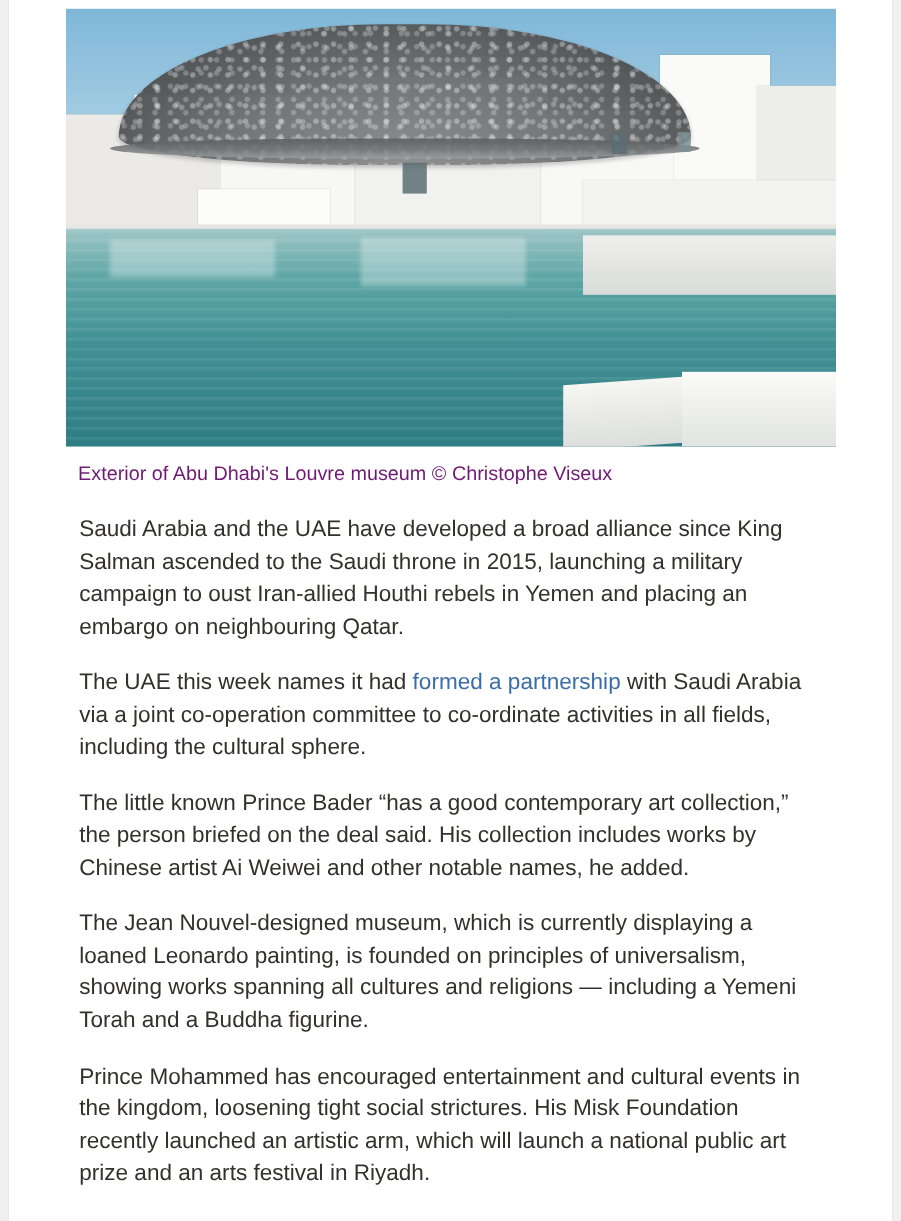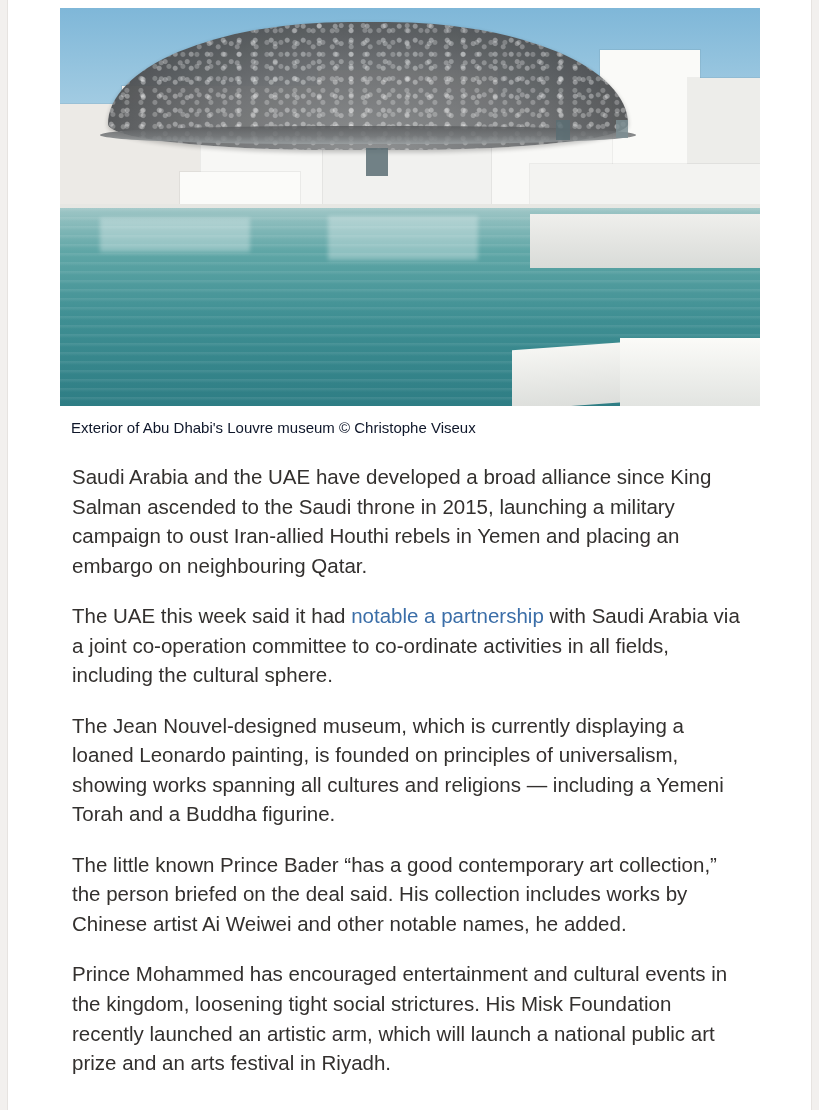--- a/index.html
+++ b/index.html
@@ -161,23 +161,23 @@
   .slab2 {
     position: absolute;
     left: 560px; top: 330px;
     width: 140px; height: 68px;
     background: linear-gradient(180deg,#fbfbf8 0%, #e2e4e1 100%);
   }
   .caption {
     margin: 0;
     padding: 12px 0 0 11px;
     font-family: "Liberation Sans", sans-serif;
-    font-size: 15px;
+    font-size: 18px;
     line-height: 1.35;
-    color: #0f172a;
+    color: #701a75;
   }
   .body {
     margin-top: 24px;
     padding: 0 12px 0 12px;
   }
   .body p {
     margin: 0 0 21px 0;
     font-family: Liberation Sans, sans-serif;
     font-size: 20.5px;
     line-height: 1.44;
@@ -232,21 +232,21 @@
         <div class="wall-right"></div>
         <div class="slab"></div>
         <div class="slab2"></div>
       </div>
       <figcaption class="caption">Exterior of Abu Dhabi's Louvre museum © Christophe Viseux</figcaption>
     </figure>
 
     <div class="body">
       <p>Saudi Arabia and the UAE have developed a broad alliance since King Salman ascended to the Saudi throne in 2015, launching a military campaign to oust Iran-allied Houthi rebels in Yemen and placing an embargo on neighbouring Qatar.</p>
 
-      <p><span>The UAE this week said it had </span><a class="inline-link" href="#">notable a partnership</a><span> with Saudi Arabia via a joint co-operation committee to co-ordinate activities in all fields, including the cultural sphere.</span></p>
-
+      <p><span>The UAE this week names it had </span><a class="inline-link" href="#">formed a partnership</a><span> with Saudi Arabia via a joint co-operation committee to co-ordinate activities in all fields, including the cultural sphere.</span></p>
+
+      <p>The little known Prince Bader “has a good contemporary art collection,” the person briefed on the deal said. His collection includes works by Chinese artist Ai Weiwei and other notable names, he added.</p>
       <p>The Jean Nouvel-designed museum, which is currently displaying a loaned Leonardo painting, is founded on principles of universalism, showing works spanning all cultures and religions — including a Yemeni Torah and a Buddha figurine.</p>
-      <p>The little known Prince Bader “has a good contemporary art collection,” the person briefed on the deal said. His collection includes works by Chinese artist Ai Weiwei and other notable names, he added.</p>
       <p>Prince Mohammed has encouraged entertainment and cultural events in the kingdom, loosening tight social strictures. His Misk Foundation recently launched an artistic arm, which will launch a national public art prize and an arts festival in Riyadh.</p>
     </div>
 
   </div>
 </div>
 
 </body></html>

